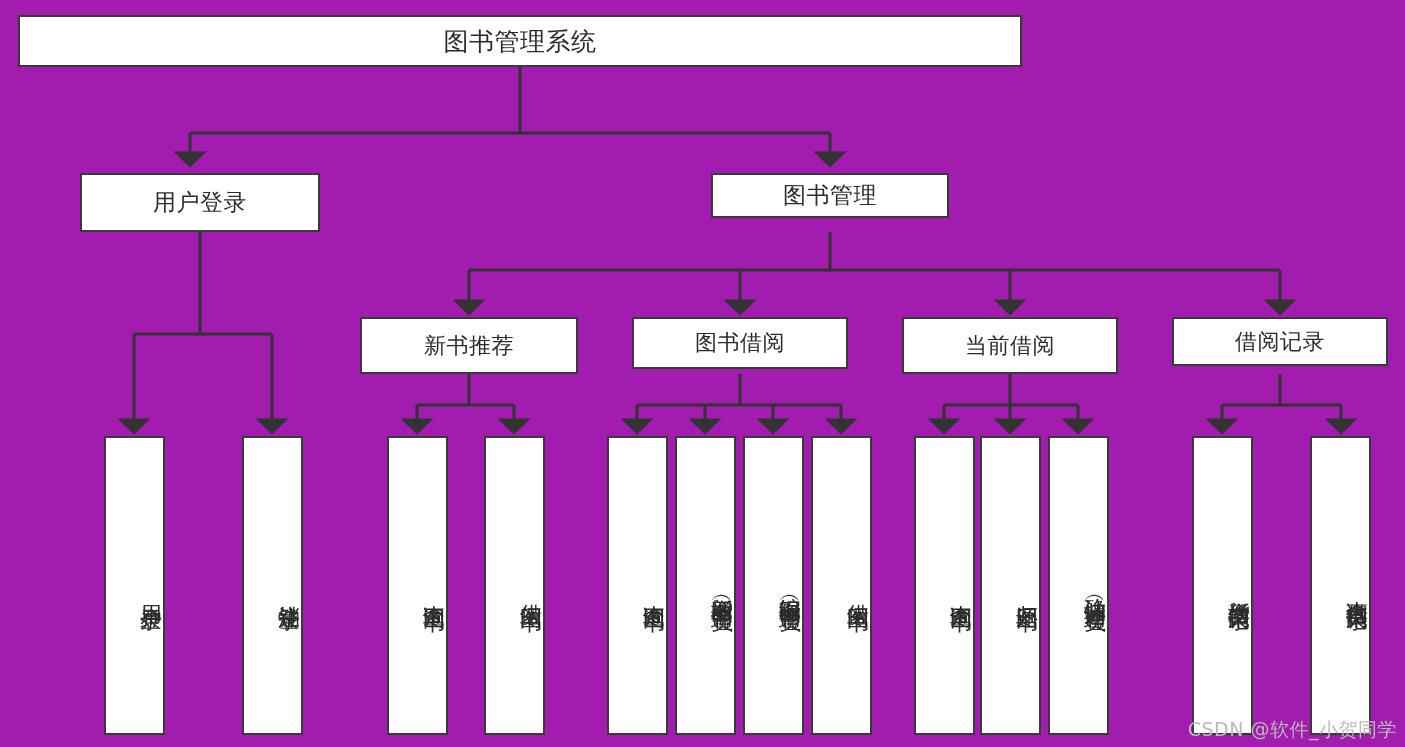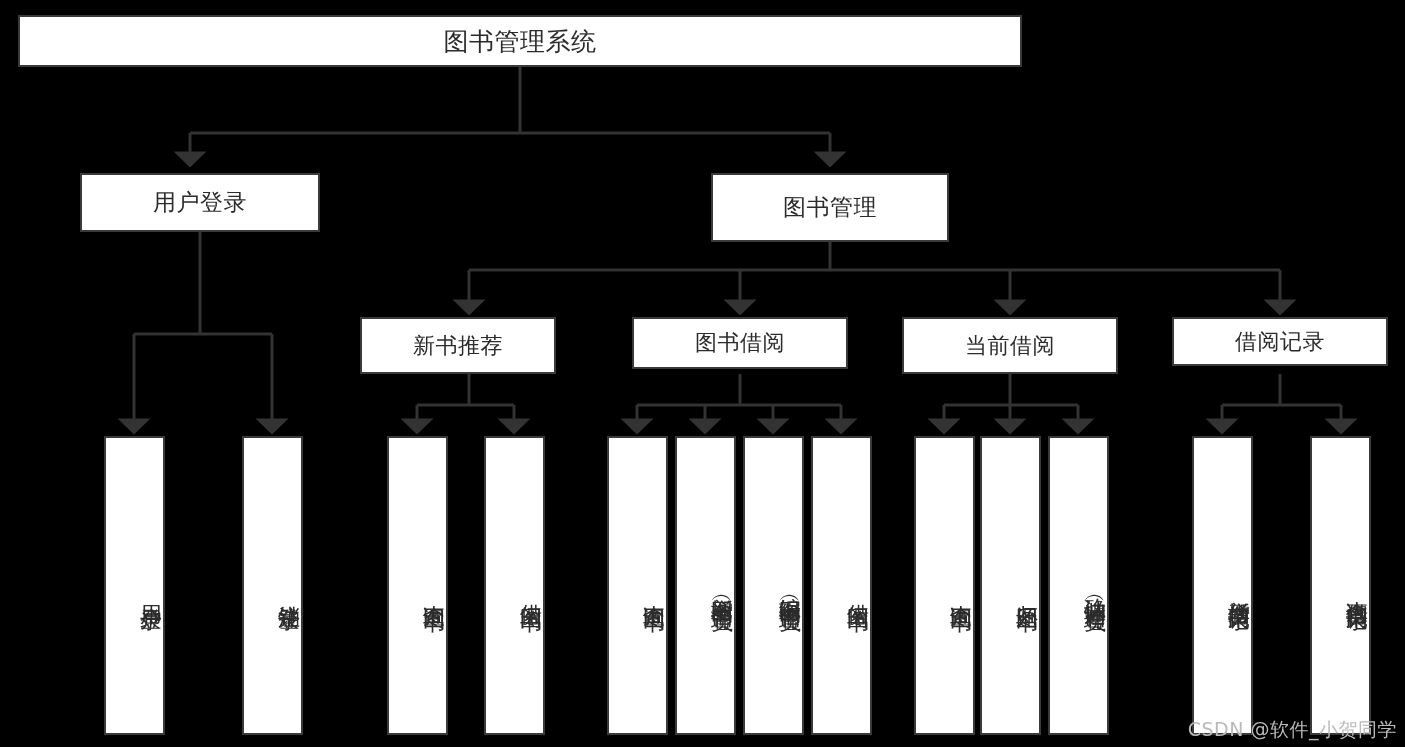--- a/index.html
+++ b/index.html
@@ -7,21 +7,21 @@
     padding: 0;
     background: #ffffff;
   }
   body {
     font-family: "DejaVu Sans", "Liberation Sans", sans-serif;
   }
   #canvas {
     position: relative;
     width: 1405px;
     height: 747px;
-    background: #000000;
+    background: #a21caf;
     overflow: hidden;
   }
   svg.wires {
     position: absolute;
     left: 0;
     top: 0;
     width: 1405px;
     height: 747px;
     pointer-events: none;
   }
@@ -124,25 +124,25 @@
     </g>
   </svg>
 
   <div class="node root" style="left:18px; top:15px; width:1004px; height:52px;">
     <span>图书管理系统</span>
   </div>
 
   <div class="node lvl1" style="left:80px; top:173px; width:240px; height:59px;">
     <span>用户登录</span>
   </div>
-  <div class="node lvl1" style="left:711px; top:173px; width:238px; height:69px;">
+  <div class="node lvl1" style="left:711px; top:173px; width:238px; height:45px;">
     <span>图书管理</span>
   </div>
 
-  <div class="node lvl2" style="left:360px; top:317px; width:196px; height:57px;">
+  <div class="node lvl2" style="left:360px; top:317px; width:218px; height:57px;">
     <span>新书推荐</span>
   </div>
   <div class="node lvl2" style="left:632px; top:317px; width:216px; height:52px;">
     <span>图书借阅</span>
   </div>
   <div class="node lvl2" style="left:902px; top:317px; width:216px; height:57px;">
     <span>当前借阅</span>
   </div>
   <div class="node lvl2" style="left:1172px; top:317px; width:216px; height:49px;">
     <span>借阅记录</span>

